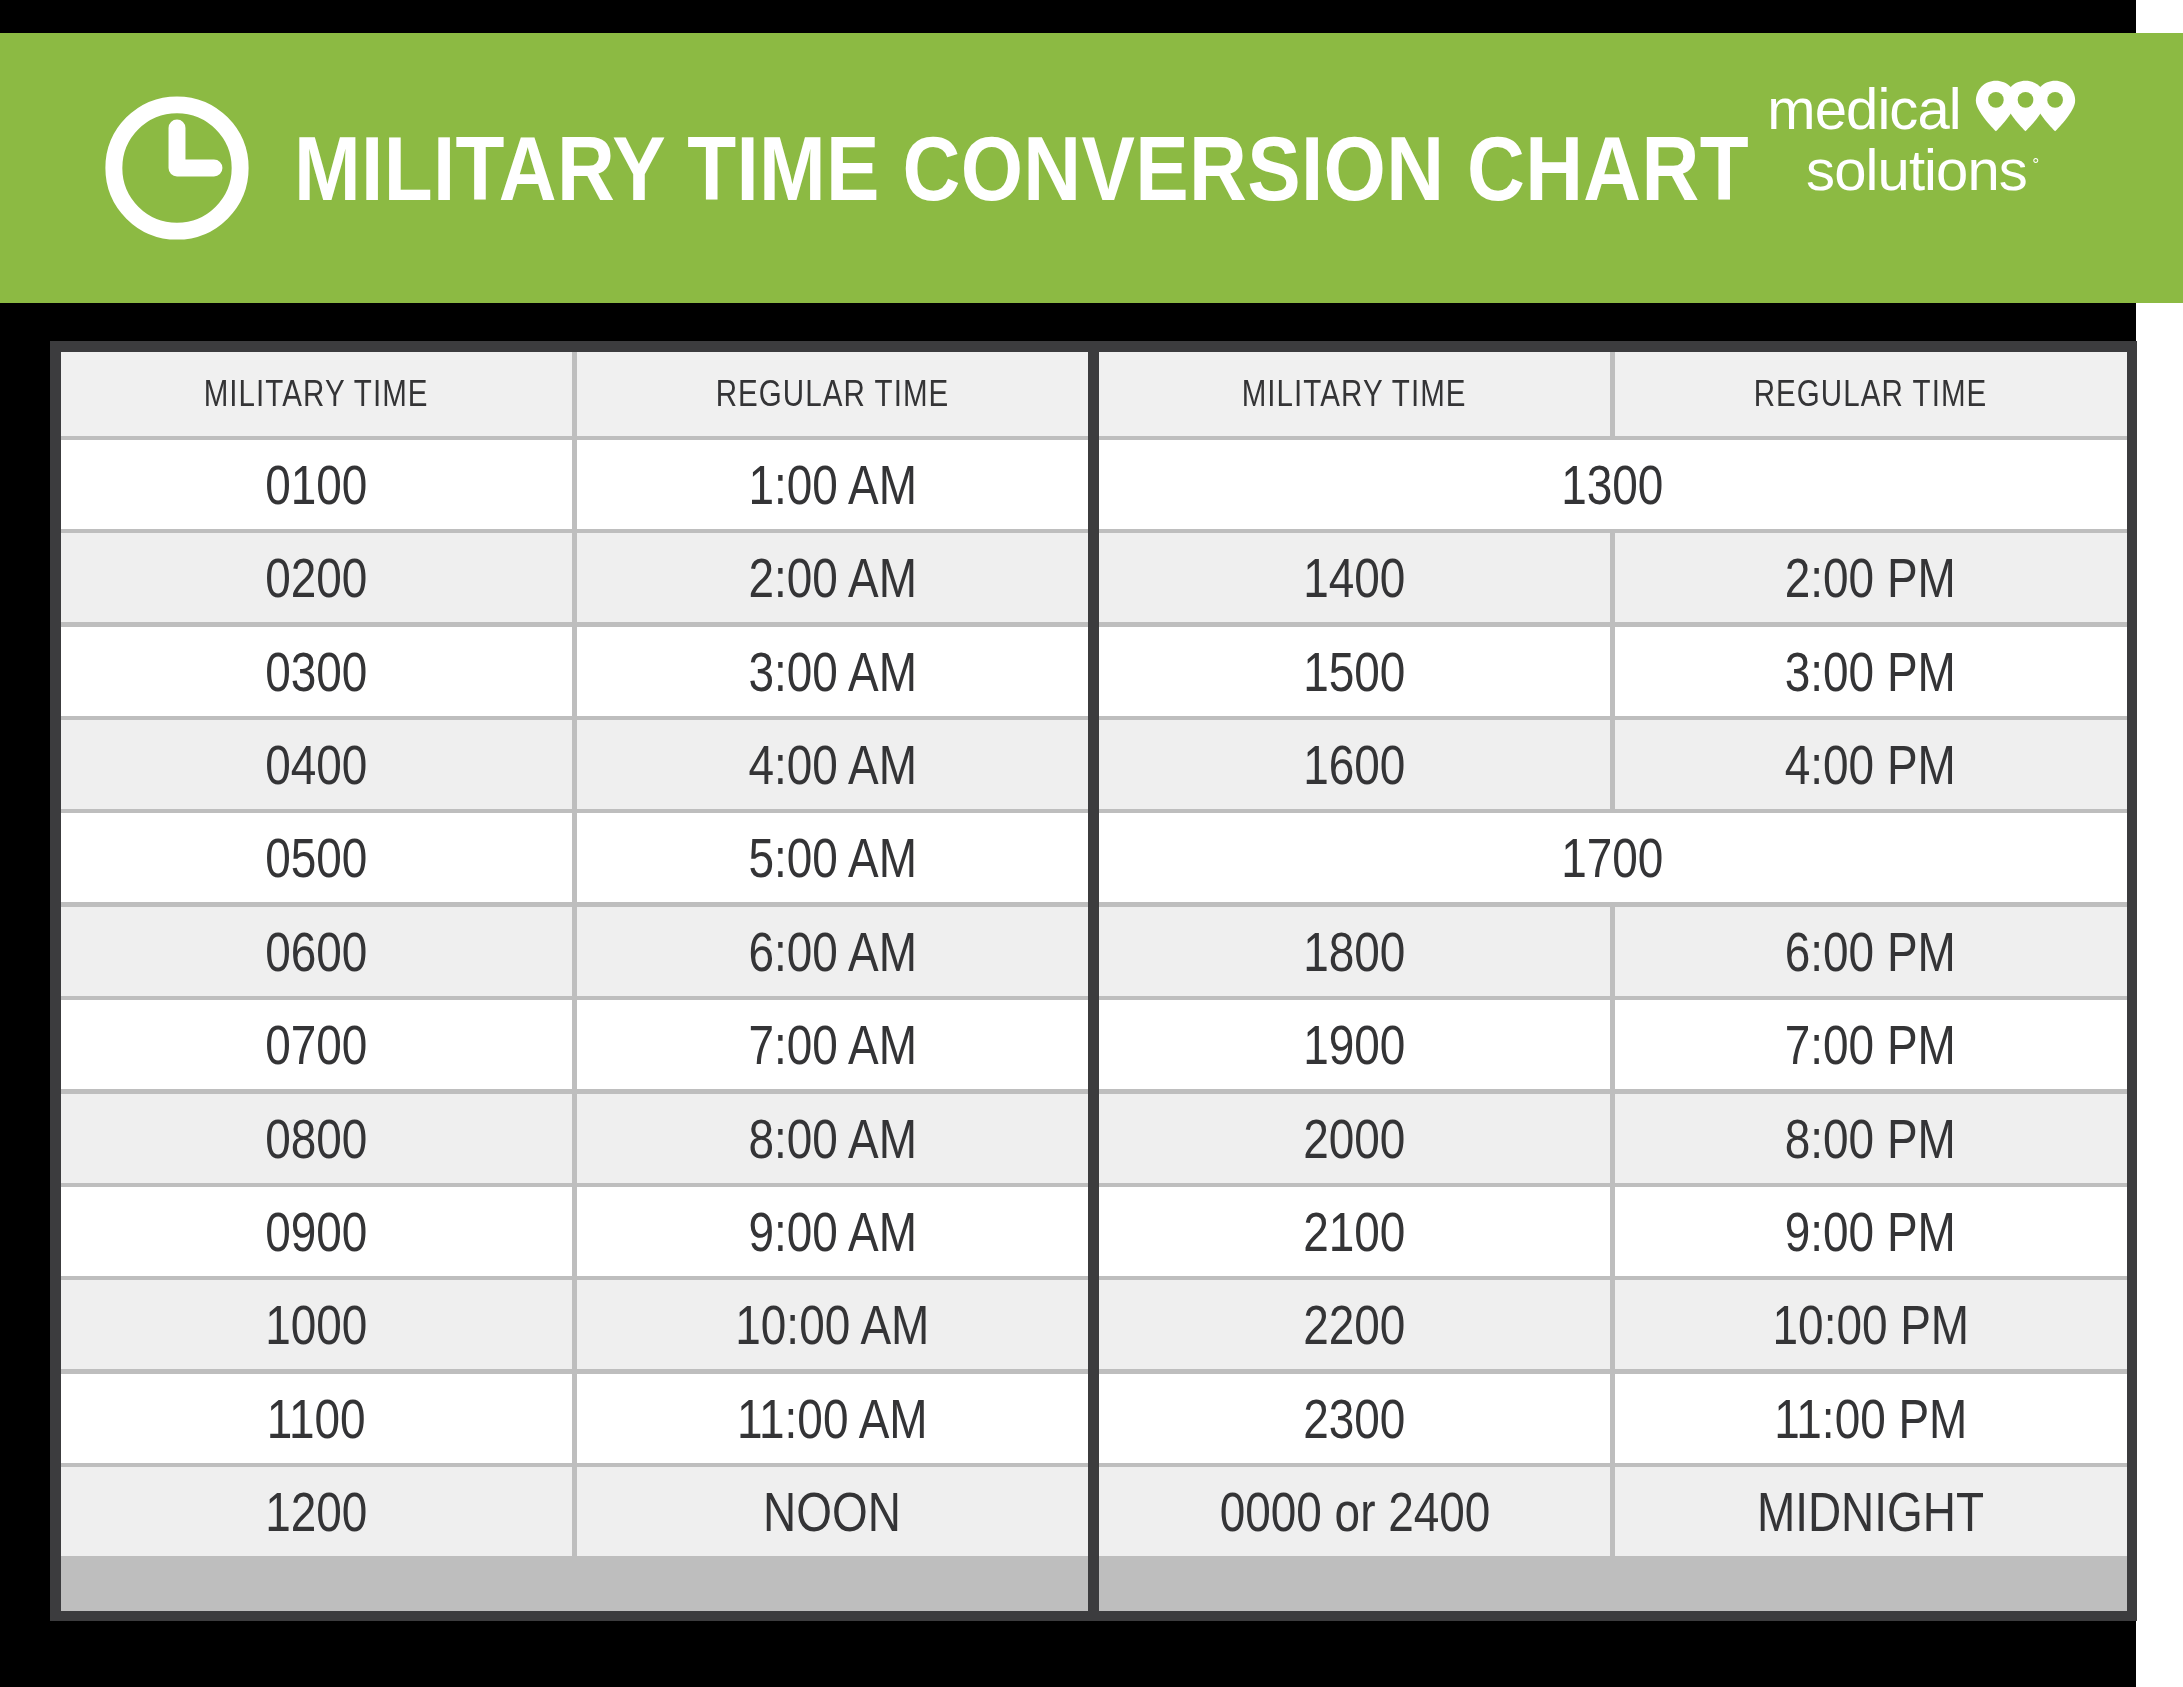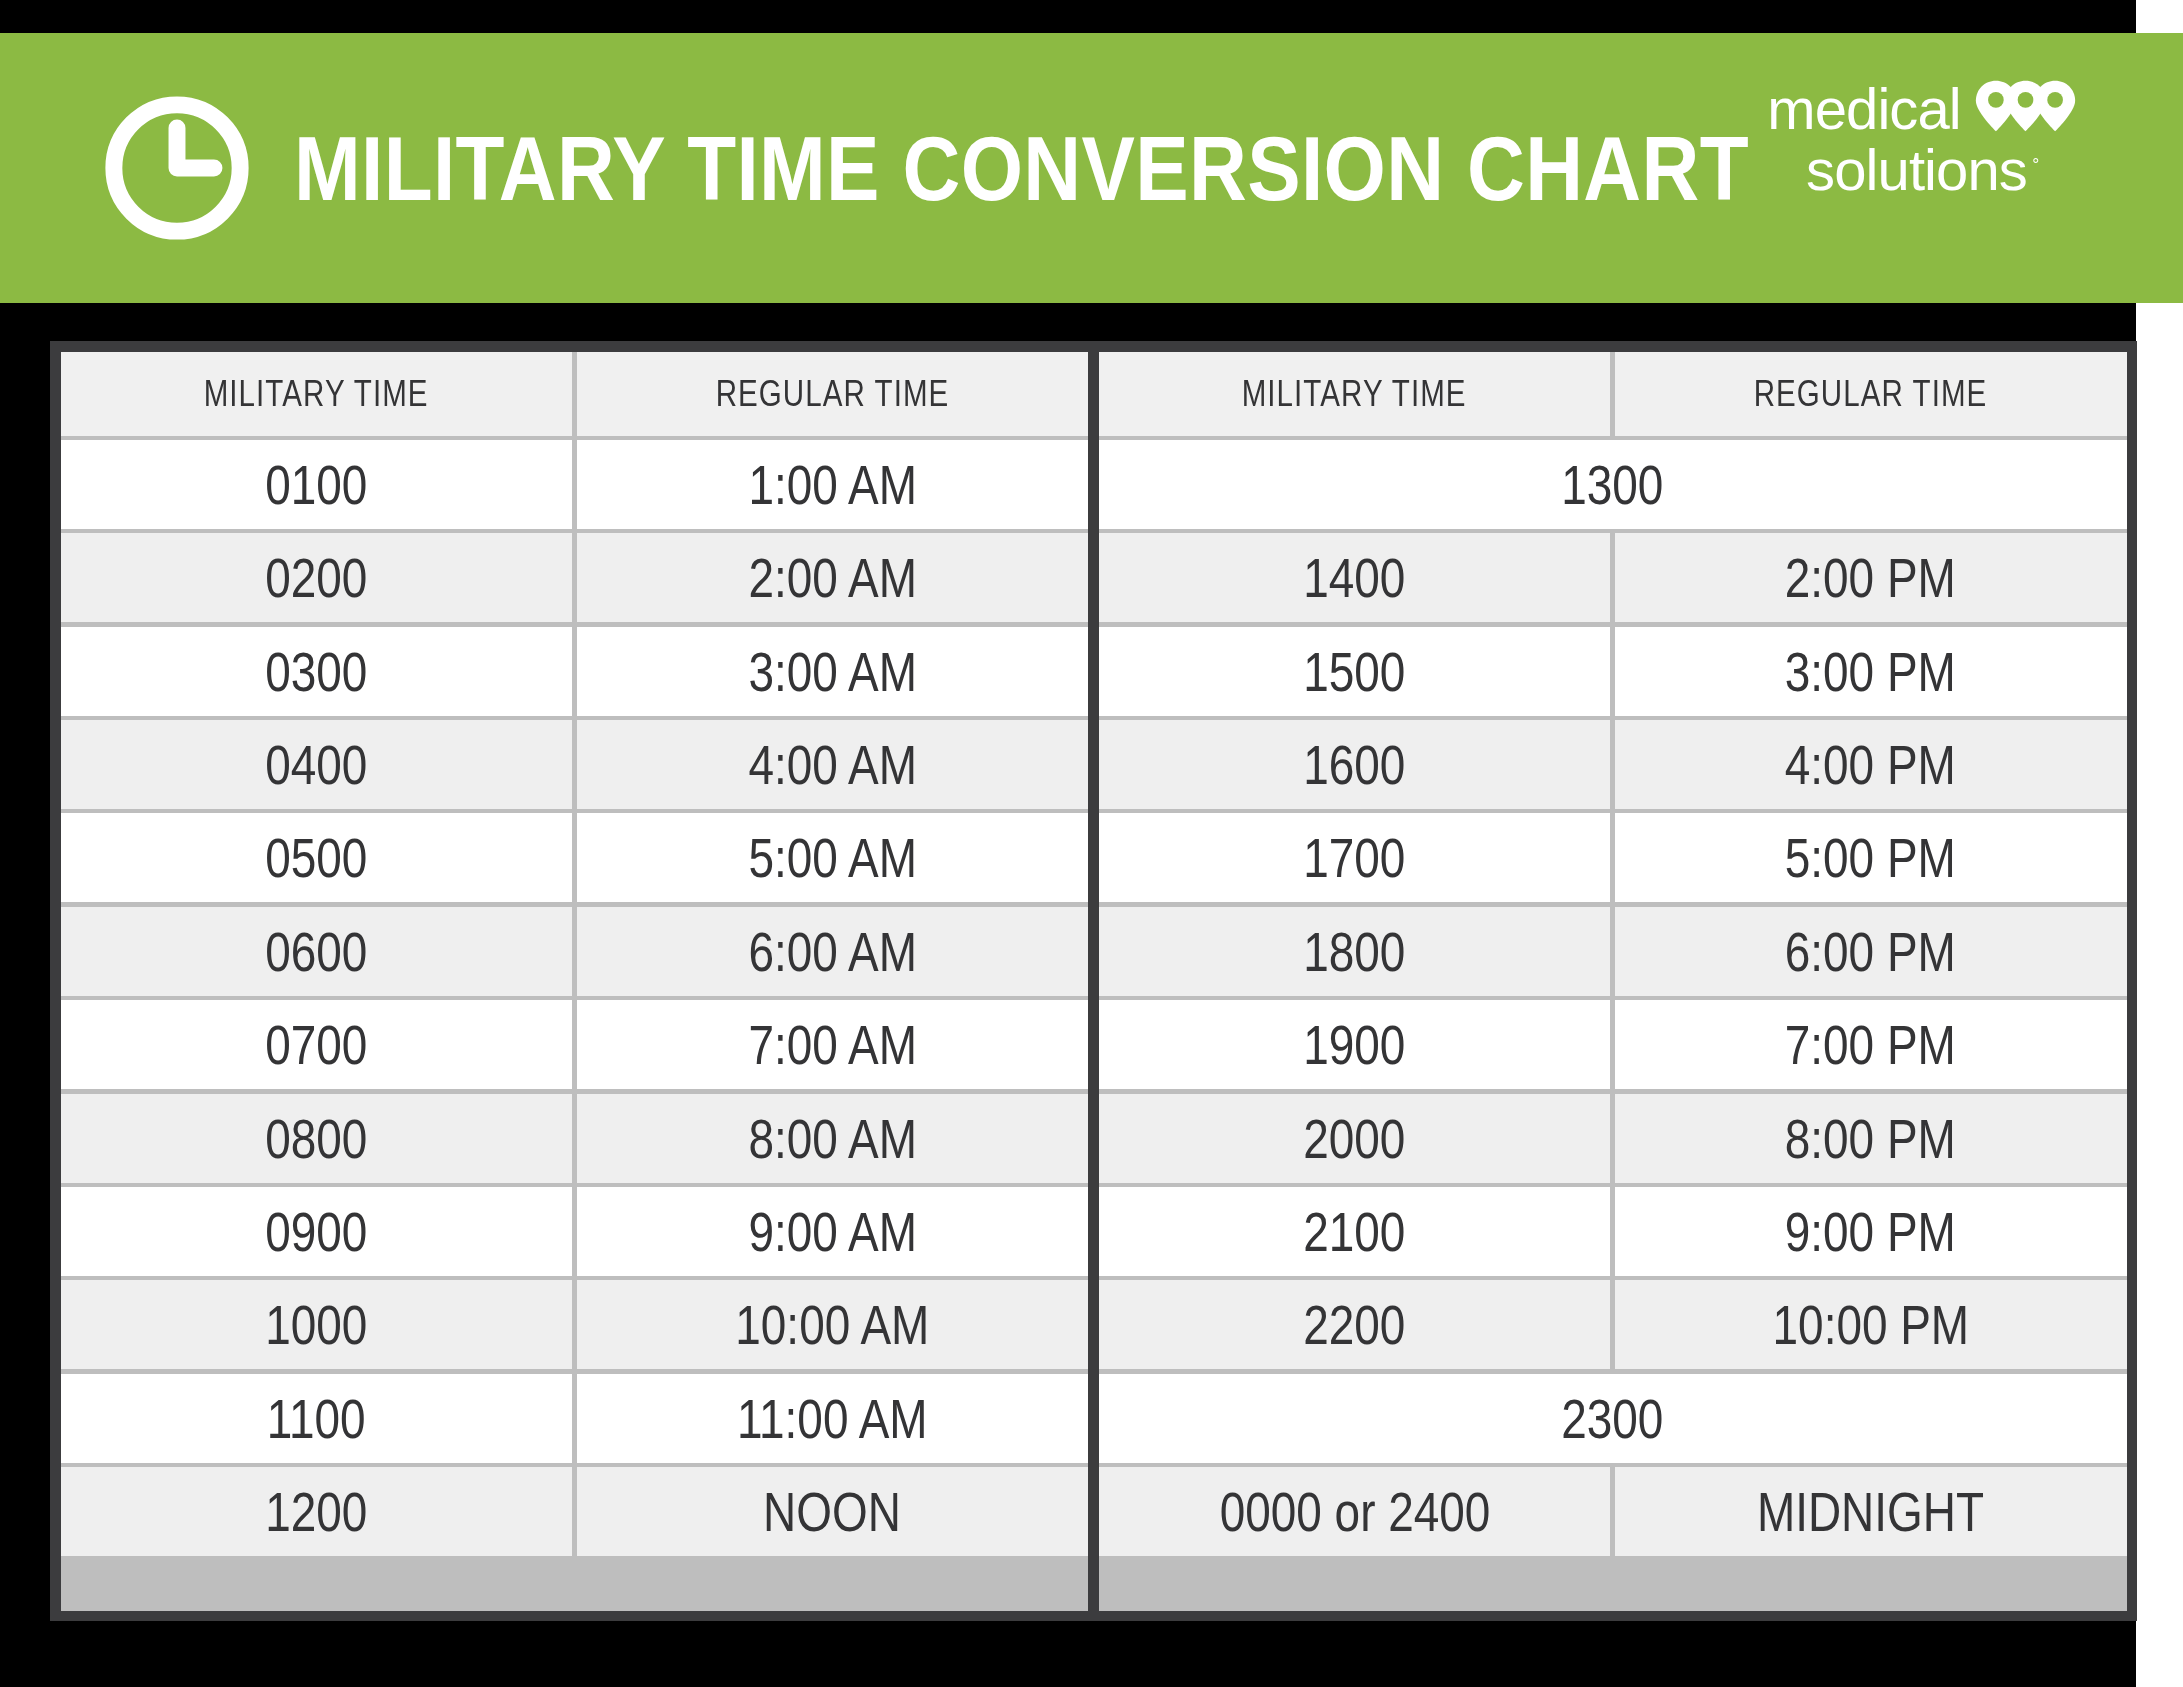--- a/index.html
+++ b/index.html
@@ -276,21 +276,20 @@
         <div class="trow">
           <div class="tcell"><span>1500</span></div>
           <div class="tcell"><span>3:00 PM</span></div>
         </div>
         <div class="trow alt">
           <div class="tcell"><span>1600</span></div>
           <div class="tcell"><span>4:00 PM</span></div>
         </div>
         <div class="trow">
           <div class="tcell"><span>1700</span></div>
-          <div class="tcell"><span>5:00 PM</span></div>
         </div>
         <div class="trow alt">
           <div class="tcell"><span>1800</span></div>
           <div class="tcell"><span>6:00 PM</span></div>
         </div>
         <div class="trow">
           <div class="tcell"><span>1900</span></div>
           <div class="tcell"><span>7:00 PM</span></div>
         </div>
         <div class="trow alt">
@@ -300,20 +299,21 @@
         <div class="trow">
           <div class="tcell"><span>2100</span></div>
           <div class="tcell"><span>9:00 PM</span></div>
         </div>
         <div class="trow alt">
           <div class="tcell"><span>2200</span></div>
           <div class="tcell"><span>10:00 PM</span></div>
         </div>
         <div class="trow">
           <div class="tcell"><span>2300</span></div>
+          <div class="tcell"><span>11:00 PM</span></div>
         </div>
         <div class="trow alt">
           <div class="tcell"><span>0000 or 2400</span></div>
           <div class="tcell"><span>MIDNIGHT</span></div>
         </div>
       </div>
 
   </div>
 
 </div>

